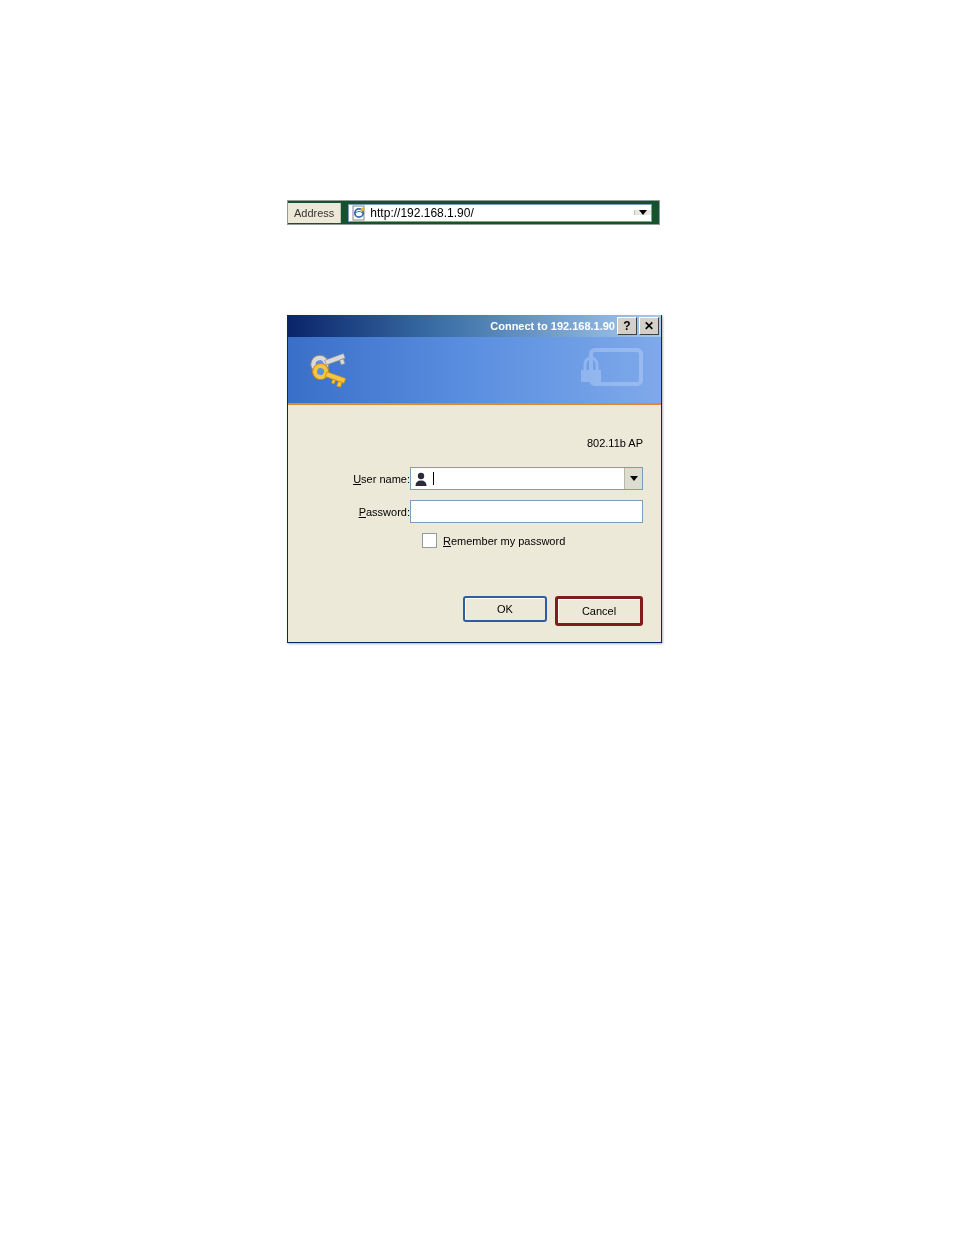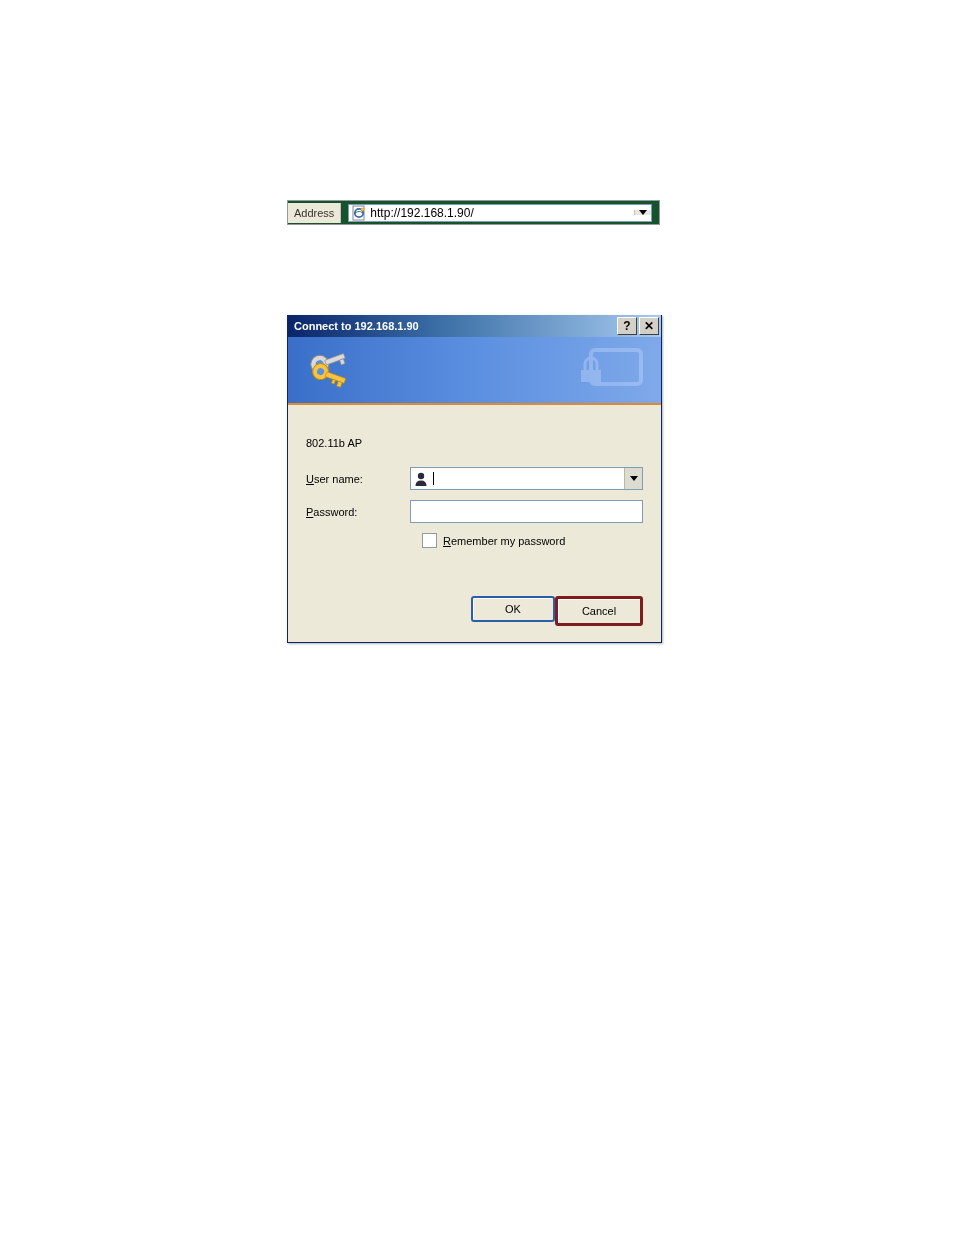--- a/index.html
+++ b/index.html
@@ -70,20 +70,21 @@
   
   .dialog {
     position: absolute;
     left: 287px;
     top: 315px;
     width: 373px;
     border: 1px solid #0a246a;
     border-top: none;
     box-shadow: 1px 1px 2px rgba(0,0,0,0.3);
     background: #fdba74;
+    text-align: right;
   }
   .titlebar {
     height: 22px;
     background: linear-gradient(to right, #0a246a 0%, #3a6ea5 40%, #a6caf0 100%);
     display: flex;
     align-items: center;
     color: #fff;
     font-weight: bold;
     font-size: 11px;
     padding-left: 6px;
@@ -193,20 +194,21 @@
   .checkbox {
     width: 13px;
     height: 13px;
     background: #fff;
     border: 1px solid #919b9c;
     margin-right: 6px;
   }
   .button-row {
     display: flex;
     justify-content: flex-end;
+    gap: 8px;
   }
   .btn {
     width: 82px;
     height: 24px;
     background: #ece9d8;
     border: 3px solid #7f1d1d;
     border-radius: 3px;
     display: flex;
     align-items: center;
     justify-content: center;

